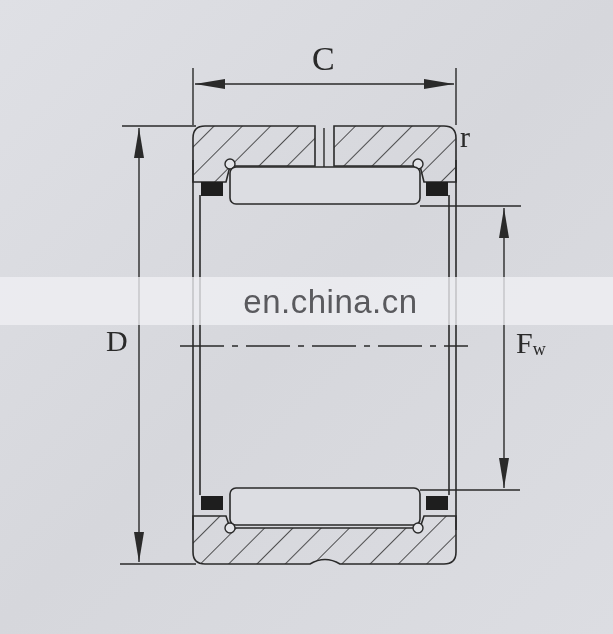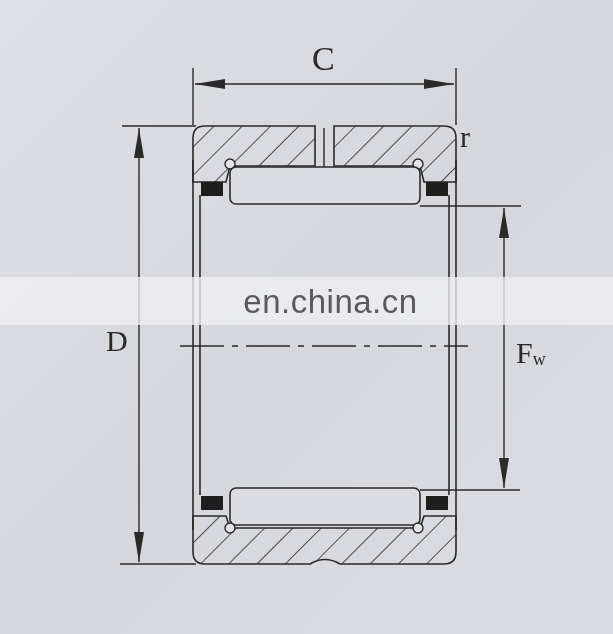--- a/index.html
+++ b/index.html
@@ -4,21 +4,21 @@
 <style>
   html, body { margin: 0; padding: 0; }
   body { width: 613px; height: 634px; overflow: hidden; background: #d9dadf; }
   .stage { position: relative; width: 613px; height: 634px;
     background: linear-gradient(135deg, #dfe0e5 0%, #d6d7dc 50%, #dcdde2 100%); }
   svg { position: absolute; left: 0; top: 0; }
   .lbl { position: absolute; font-family: "Liberation Serif", "DejaVu Serif", serif; color: #2a2a2a; line-height: 1; }
   .lbl-c { left: 312px; top: 42px; font-size: 34px; }
   .lbl-r { left: 460px; top: 122px; font-size: 30px; }
   .lbl-d { left: 106px; top: 326px; font-size: 30px; }
-  .lbl-f { left: 516px; top: 338px; font-size: 30px; }
+  .lbl-f { left: 516px; top: 328px; font-size: 30px; }
   .lbl-f sub { font-size: 18px; vertical-align: -2px; }
   .wm-band { position: absolute; left: 0; top: 277px; width: 613px; height: 48px;
     background: rgba(240,240,244,0.78); }
   .wm-text { position: absolute; left: 0; top: 283px; width: 613px; text-align: center;
     font-family: "Liberation Sans", "DejaVu Sans", sans-serif; font-size: 33px; color: #5a5a5e;
     letter-spacing: 0.5px; padding-left: 24px; }
 </style>
 </head>
 <body>
 

